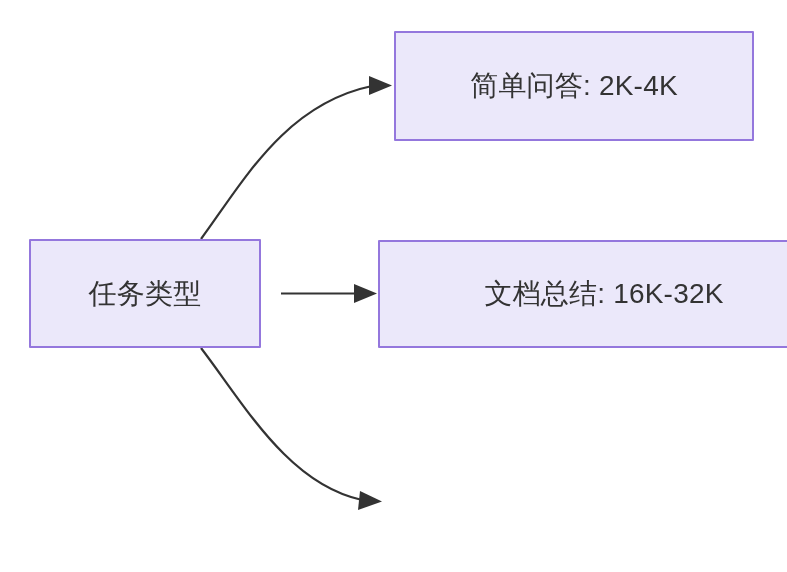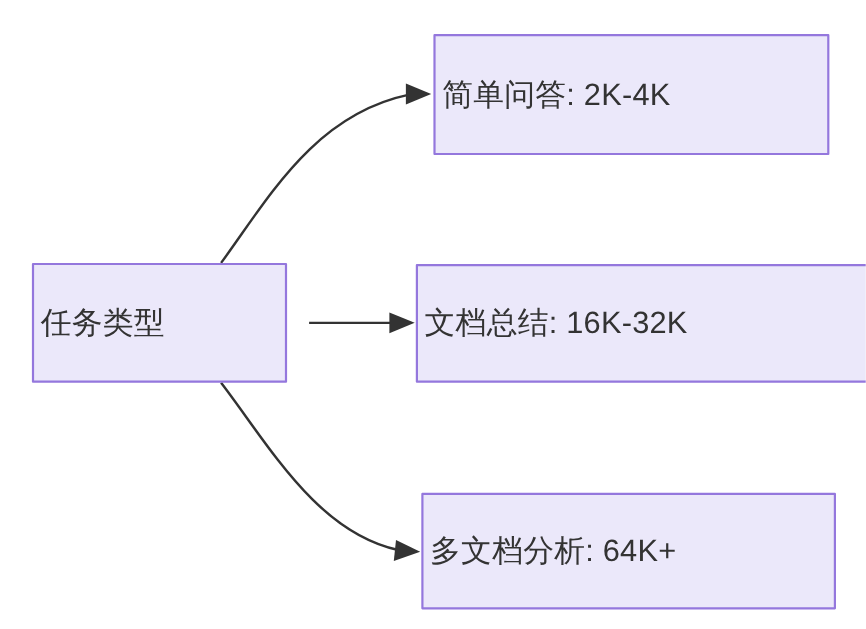--- a/index.html
+++ b/index.html
@@ -33,21 +33,21 @@
   }
 
   .node {
     position: absolute;
     box-sizing: border-box;
     background: #ebe8fa;
     border: 2px solid #9477dd;
     border-radius: 1px;
     display: flex;
     align-items: center;
-    justify-content: flex-start;
+    justify-content: center;
     color: #333333;
     font-size: 28px;
     line-height: 1.2;
     letter-spacing: 0.2px;
     white-space: nowrap;
   }
 
   .node-label {
     display: block;
     padding: 0 6px;
@@ -120,17 +120,14 @@
   </div>
 
   <div class="node" id="node-target-0">
     <span class="node-label">简单问答: 2K-4K</span>
   </div>
 
   <div class="node" id="node-target-1">
     <span class="node-label">文档总结: 16K-32K</span>
   </div>
 
-  <div class="node" id="node-target-2">
-    <span class="node-label">多文档分析: 64K+</span>
-  </div>
 
 </div>
 
 </body></html>

